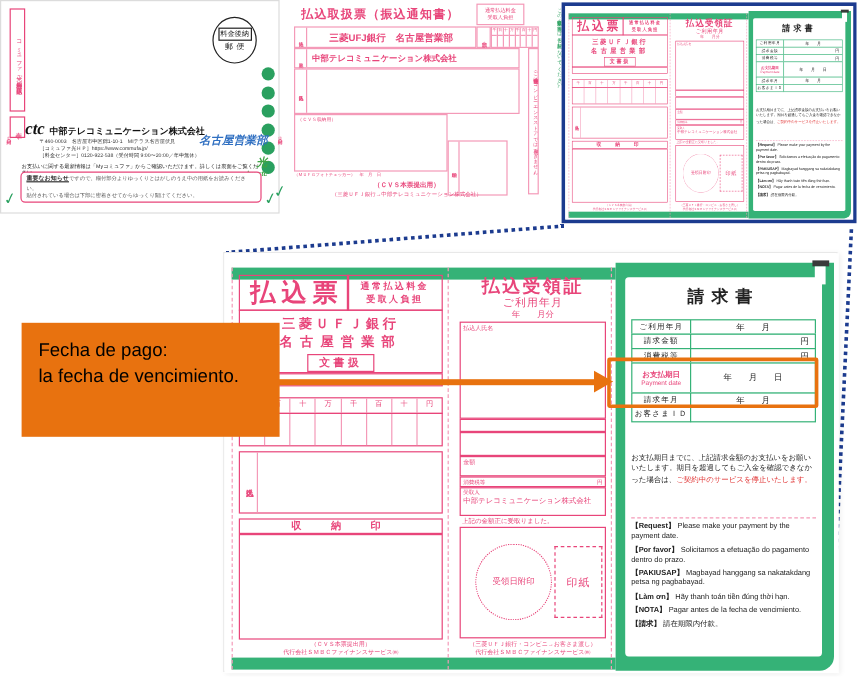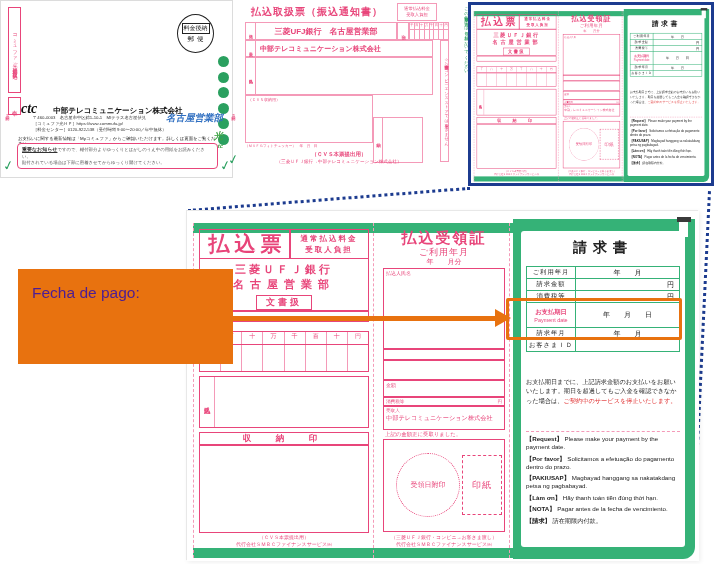--- a/index.html
+++ b/index.html
@@ -21,21 +21,21 @@
   .red{color:#e03030;}
   
   .envelope{left:0;top:0;width:233px;height:178px;background:#fff;border:1px solid #dcdcdc;}
   .env-side{left:7px;top:6px;width:13px;height:86px;font-size:5px;}
   .env-side2{left:7px;top:96px;width:13px;height:18px;font-size:5.5px;}
   .postmark{left:176px;top:13px;width:37px;height:39px;border:1.5px solid #222;border-radius:50%;
             display:flex;flex-direction:column;align-items:center;justify-content:center;gap:1px;}
   .postmark .pm1{font-size:6px;border:0.8px solid #222;padding:0 1px;color:#222;}
   .postmark .pm2{font-size:6.5px;letter-spacing:3px;color:#222;padding-left:3px;}
   .gdot{width:11px;height:11px;border-radius:50%;background:#2aa05f;}
-  .ctc-row{left:20px;top:100px;display:flex;align-items:baseline;gap:16px;}
+  .ctc-row{left:20px;top:100px;display:flex;align-items:baseline;gap:4px;}
   .ctc-logo{font-family:"Liberation Serif",serif;font-style:italic;font-weight:bold;font-size:14px;color:#111;}
   .env-co{font-size:7.5px;font-weight:bold;color:#111;}
   .env-addr{left:32px;width:150px;font-size:4.3px;color:#333;line-height:1.2;}
   .brand{left:160px;top:106px;width:62px;text-align:right;}
   .brand .b1{font-style:italic;font-weight:bold;font-size:9.5px;color:#2f6fc1;}
   .brand .b2{font-style:italic;font-weight:bold;font-size:9.5px;color:#3fa345;}
   .brand .by{display:block;font-style:italic;font-weight:bold;font-size:6px;color:#3fa345;}
   .env-notice{left:17px;top:135px;width:200px;font-size:4.4px;color:#222;}
   .imp-box{left:16px;top:142px;width:201px;height:26px;border:1.2px solid var(--pks);border-radius:4px;
            padding:2px 4px;font-size:4.4px;color:#555;line-height:1.5;background:#fff;}
@@ -118,21 +118,21 @@
   .inv-row .val.vr{justify-content:flex-end;padding-right:5px;}
   .h13{height:13px;} .h26{height:26px;}
   .lbl .jp-red{color:var(--pks);font-weight:bold;font-size:6.3px;letter-spacing:0;}
   .lbl .en{color:var(--pks);font-size:5.4px;letter-spacing:0;}
   .inv-notes{position:absolute;left:5px;top:146px;width:154px;font-size:6.2px;line-height:1.5;color:#222;}
   .inv-div{position:absolute;left:5px;top:200px;width:154px;border-top:1.6px dashed var(--pk);}
   .ml-list{position:absolute;left:5px;top:204px;width:154px;}
   .ml{margin:0 0 3.5px 0;font-size:6.2px;line-height:1.3;color:#222;}
   .ml b{font-weight:bold;}
   
-  .callout{left:18px;top:269px;width:215px;height:95px;background:var(--org);color:#4c1d95;
+  .callout{left:18px;top:269px;width:215px;height:95px;background:var(--org);color:#000000;
            font-size:15.5px;line-height:1.35;padding:14px 0 0 14px;z-index:30;}
   .arrow-shaft{left:230px;top:316px;width:266px;height:5px;background:var(--org);z-index:31;}
   .arrow-head{left:495px;top:309px;width:0;height:0;border-left:16px solid var(--org);
               border-top:9.5px solid transparent;border-bottom:9.5px solid transparent;z-index:31;}
   .highlight{left:506px;top:298px;width:176px;height:42px;border:3.5px solid var(--org);border-radius:2px;z-index:29;}
 </style>
 </head>
 <body>
 
 <div class="canvas">
@@ -505,15 +505,16 @@
         </div>
       </div>
     </div>
   </div>
 
   <div class="abs highlight"></div>
   <div class="abs arrow-shaft"></div>
   <div class="abs arrow-head"></div>
   <div class="abs callout">
     <div>Fecha de pago:</div>
+    <div>la fecha de vencimiento.</div>
   </div>
 
 </div>
 
 </body></html>

